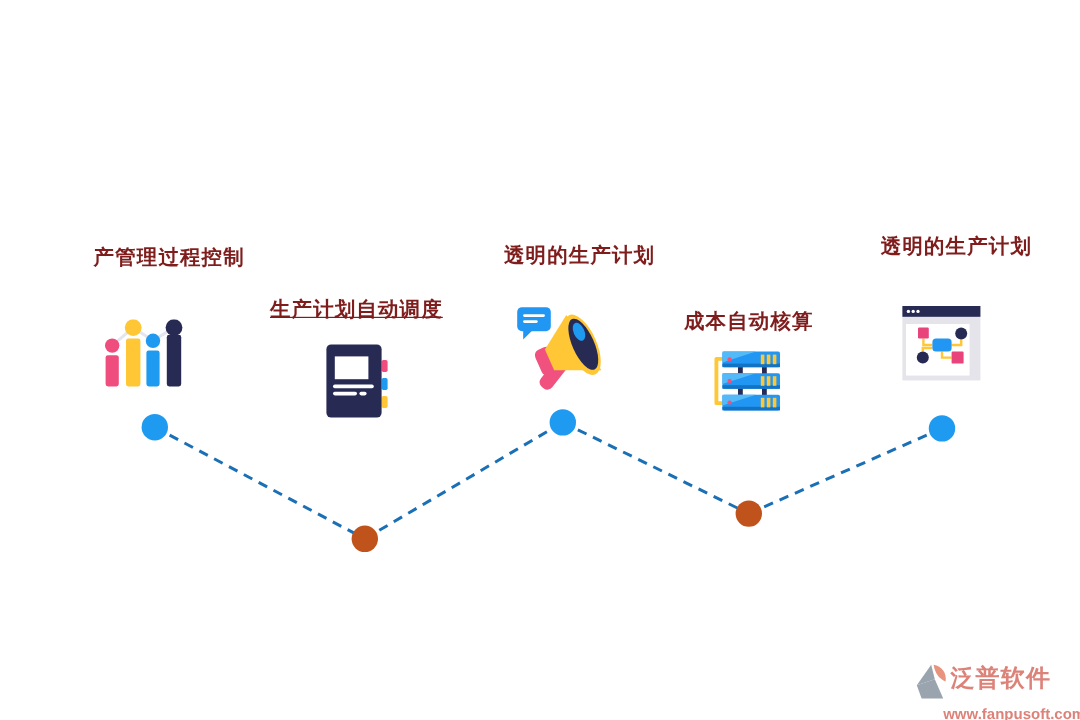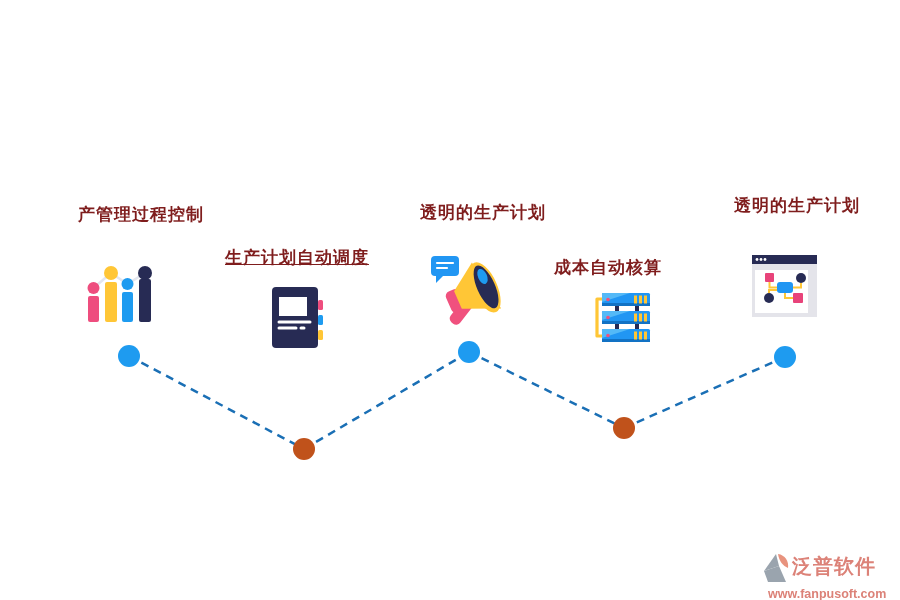--- a/index.html
+++ b/index.html
@@ -7,35 +7,35 @@
     position:relative;width:900px;height:600px;background:#fff;overflow:hidden;
     font-family:"Liberation Sans","DejaVu Sans",sans-serif;
   }
   .step-label{
     position:absolute;font-size:17px;font-weight:bold;color:#7f1d1d;
     white-space:nowrap;letter-spacing:1px;
   }
   .s1{left:78px;top:203px;}
   .s2{left:225px;top:246px;text-decoration:underline;}
   .s3{left:420px;top:201px;font-family:Liberation Serif, serif;}
-  .s4{left:554px;top:256px;}
+  .s4{left:570px;top:256px;}
   .s5{left:734px;top:194px;}
   .icon{position:absolute;}
   .i1{left:85px;top:266px;width:72px;height:62px;}
   .i2{left:266px;top:284px;width:58px;height:66px;}
   .i3{left:425px;top:250px;width:80px;height:80px;}
   .i4{left:585px;top:290px;width:70px;height:58px;}
   .i5{left:750px;top:250px;width:68px;height:68px;}
   #connector{position:absolute;left:0;top:0;width:900px;height:600px;}
   #brand{
     position:absolute;left:762px;top:553px;width:130px;line-height:1;
   }
   #brand .row{display:flex;align-items:flex-start;}
   #brand-name{font-size:20px;font-weight:bold;letter-spacing:1px;margin-left:2px;padding-top:3px;}
-  #brand-url{font-size:12.5px;font-weight:bold;margin-top:2px;margin-left:6px;white-space:nowrap;}
+  #brand-url{font-size:12.5px;font-weight:bold;margin-top:2px;margin-left:24px;white-space:nowrap;}
 </style>
 </head>
 <body>
 
 <div id="canvas">
 
   <svg id="connector" viewBox="0 0 900 600">
     <g stroke="#1A6FB5" stroke-width="2.5" stroke-dasharray="8 6" fill="none">
       <line x1="129" y1="356" x2="304" y2="449"></line>
       <line x1="304" y1="449" x2="469" y2="352"></line>

